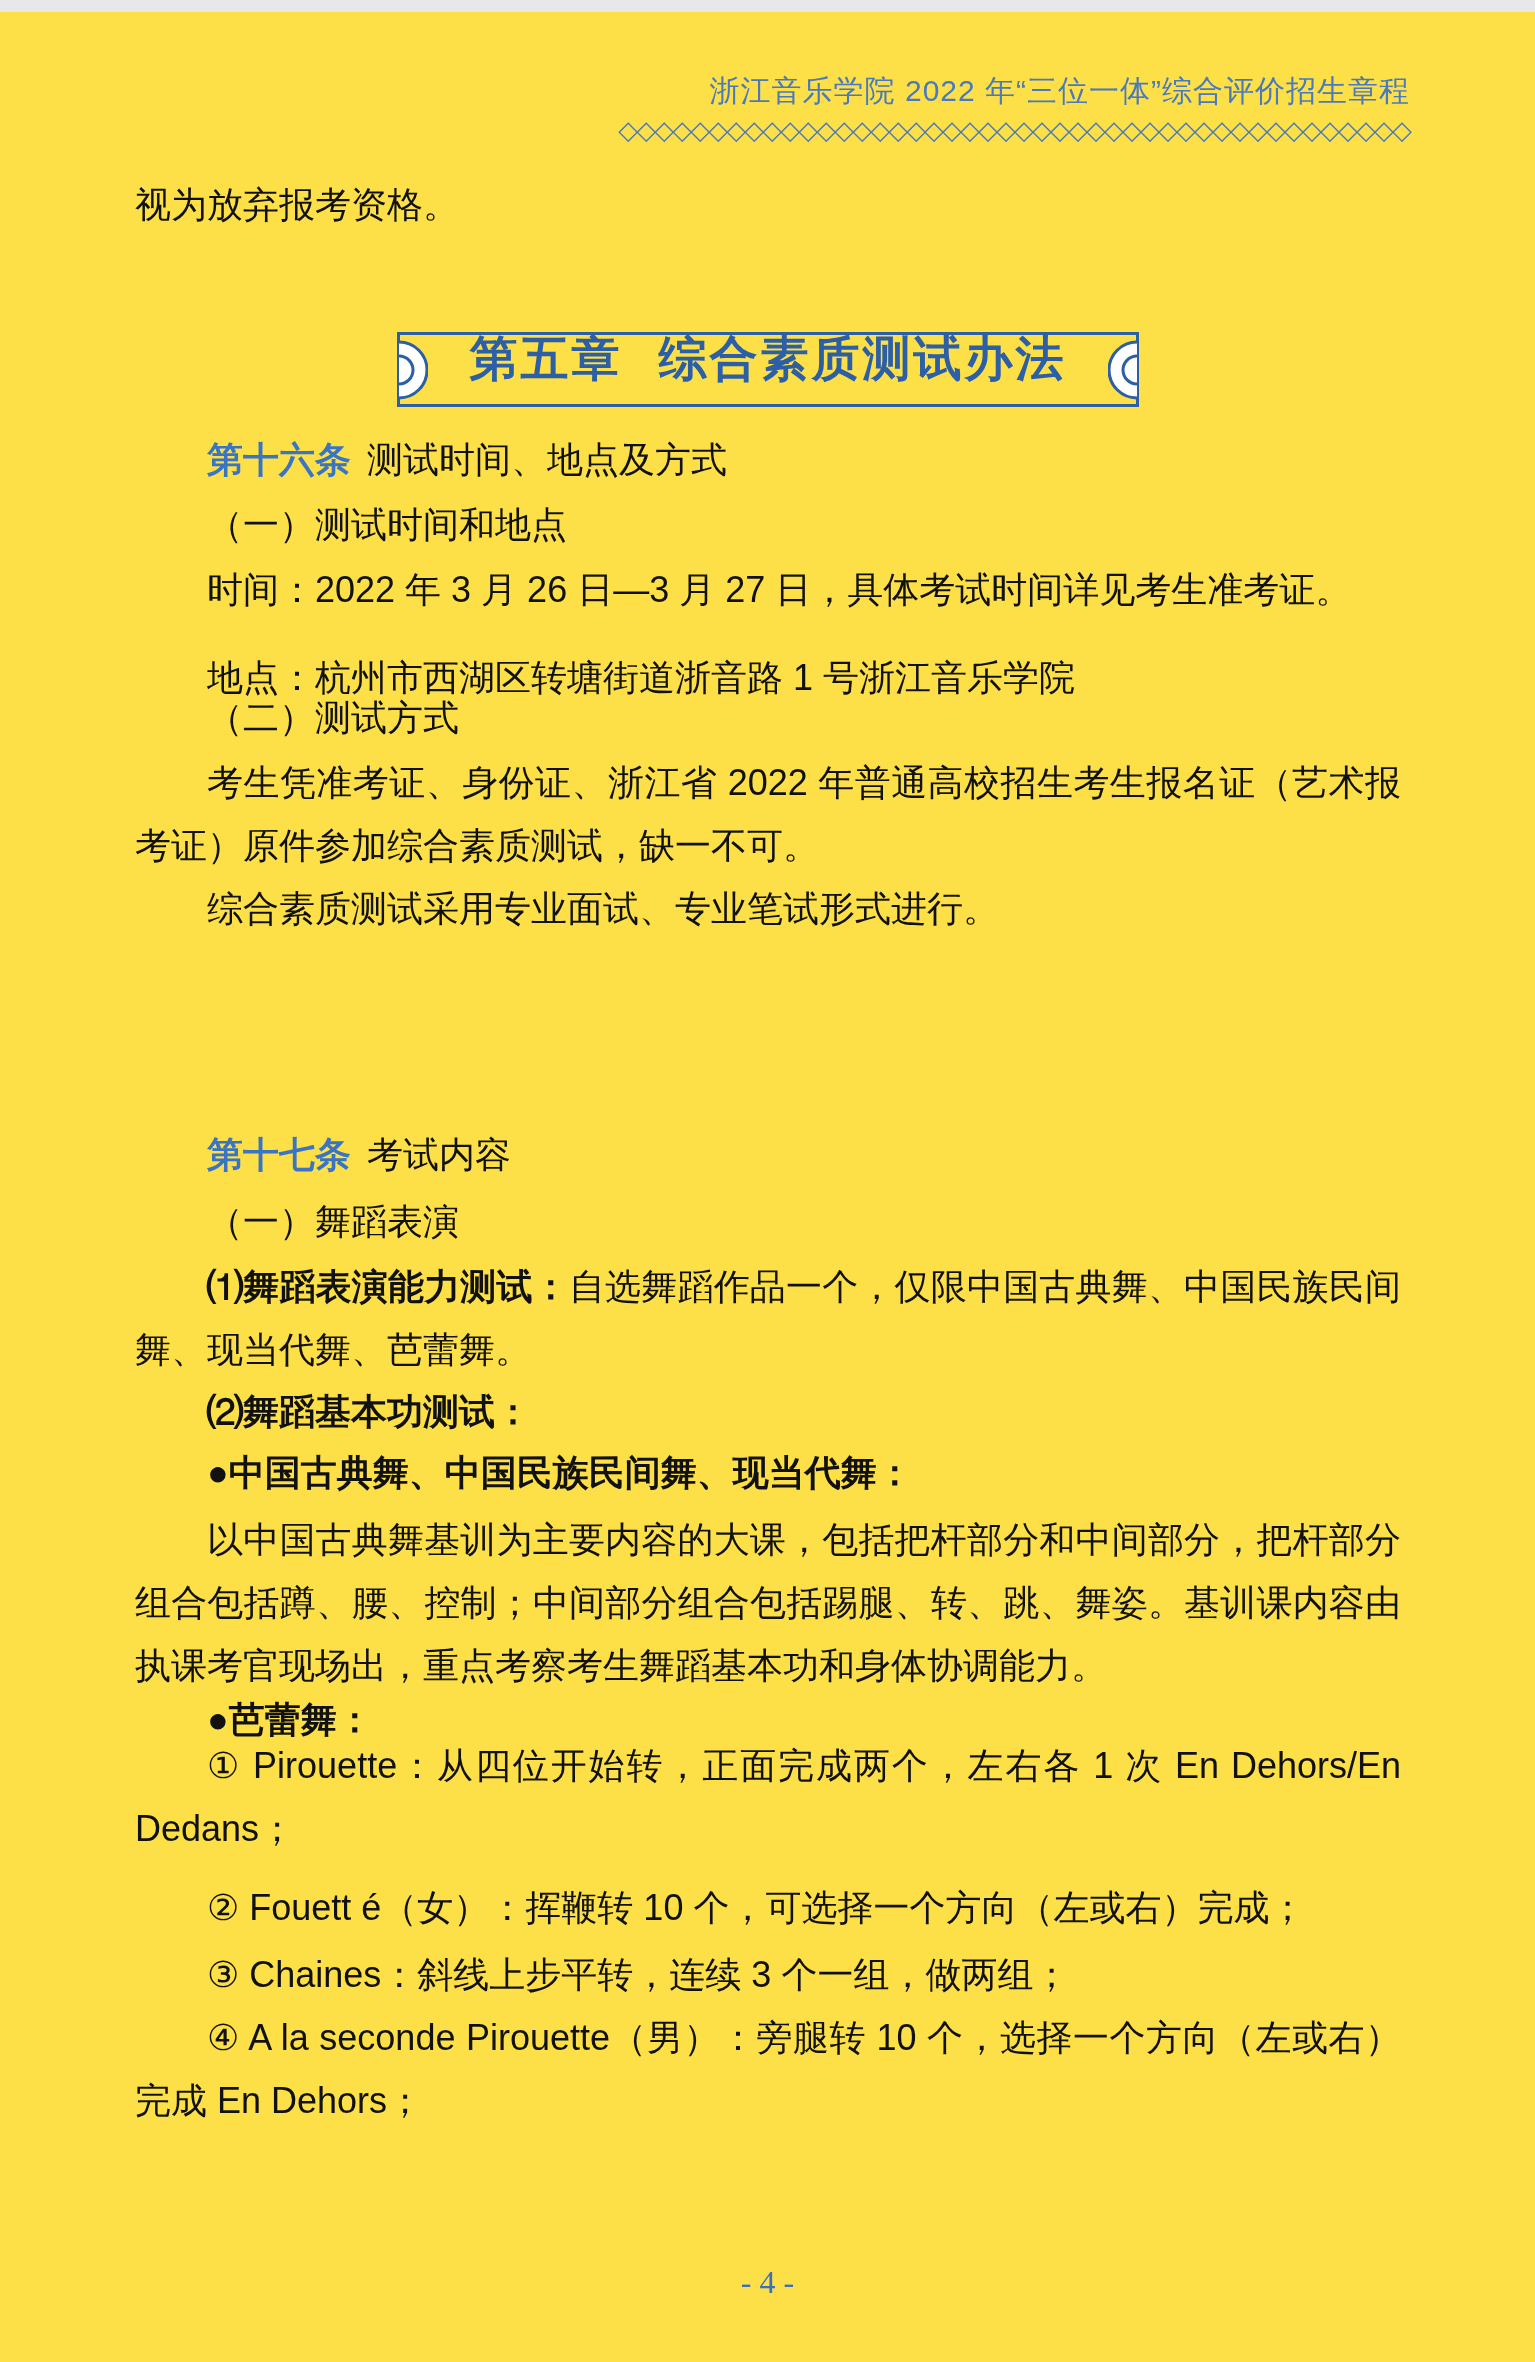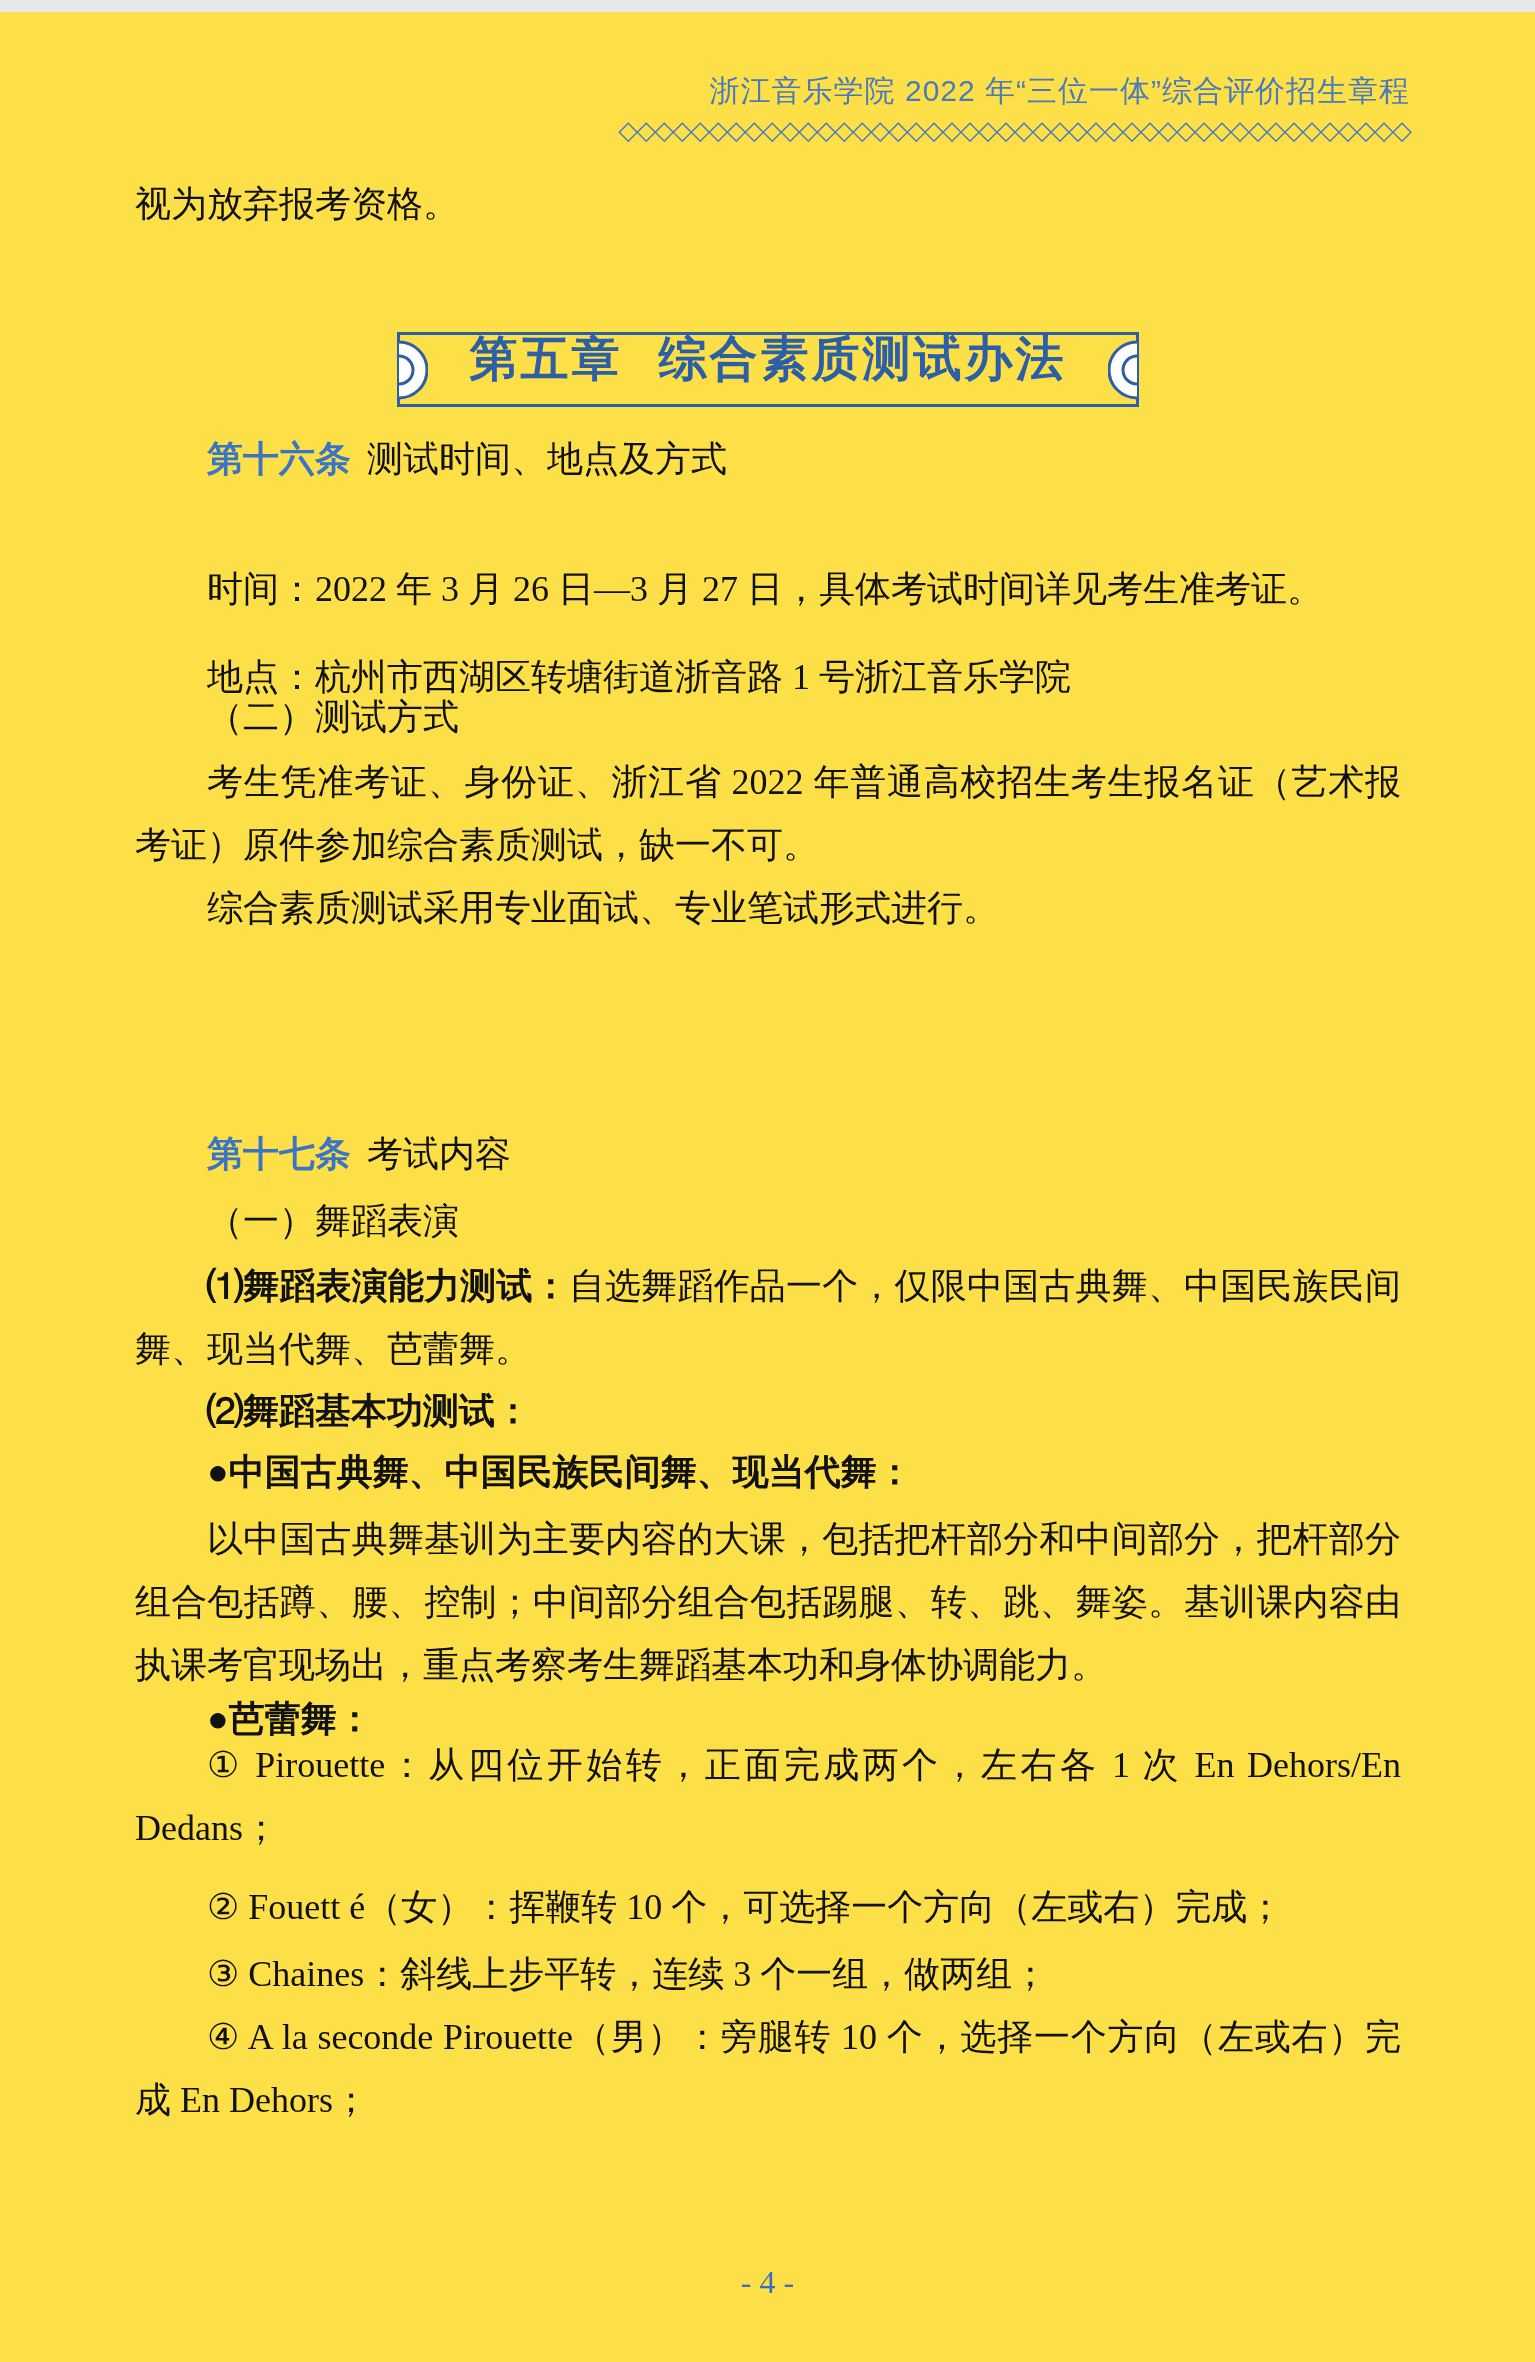--- a/index.html
+++ b/index.html
@@ -20,21 +20,20 @@
   }
   .header-decor{
     position:absolute;top:103px;left:135px;width:1275px;
     text-align:right;color:#4a7abd;font-size:26px;line-height:30px;
     letter-spacing:-2px;white-space:nowrap;
   }
   
   p.body{
     position:absolute;left:135px;width:1266px;margin:0;
     text-align:justify;
-    font-family:Liberation Serif, serif;
   }
   .indent{text-indent:72px;}
   .bold{font-weight:bold;}
   .art-num{color:#3a75c5;font-weight:bold;margin-right:16px;}
   
   .chapter-box{
     position:absolute;top:320px;left:397px;width:742px;height:75px;
     box-sizing:border-box;border:3px solid #2d5fa6;
     display:flex;align-items:flex-start;justify-content:center;
   }
@@ -71,20 +70,21 @@
     </svg>
     <svg class="orn orn-right" viewBox="0 0 32 62">
       <path d="M3 3 A 27 27 0 0 1 3 59" fill="#ffffff" stroke="#2d5fa6" stroke-width="3"></path>
       <path d="M3 17 A 13 13 0 0 1 3 45" fill="#ffffff" stroke="#2d5fa6" stroke-width="3"></path>
     </svg>
     <span class="chapter-title"><span>第五章</span><span class="chapter-name">综合素质测试办法</span></span>
   </div>
 
   <p class="body indent" style="top:416px"><span class="art-num">第十六条</span><span>测试时间、地点及方式</span></p>
 
+  <p class="body indent" style="top:481px">（一）测试时间和地点</p>
   <p class="body indent" style="top:546px">时间：2022 年 3 月 26 日—3 月 27 日，具体考试时间详见考生准考证。</p>
   <p class="body indent" style="top:634px">地点：杭州市西湖区转塘街道浙音路 1 号浙江音乐学院</p>
   <p class="body indent" style="top:674px">（二）测试方式</p>
   <p class="body indent" style="top:739px">考生凭准考证、身份证、浙江省 2022 年普通高校招生考生报名证（艺术报考证）原件参加综合素质测试，缺一不可。</p>
   <p class="body indent" style="top:865px">综合素质测试采用专业面试、专业笔试形式进行。</p>
 
   <p class="body indent" style="top:1111px"><span class="art-num">第十七条</span><span>考试内容</span></p>
 
   <p class="body indent" style="top:1178px">（一）舞蹈表演</p>
   <p class="body indent" style="top:1243px"><span class="bold">⑴舞蹈表演能力测试：</span><span>自选舞蹈作品一个，仅限中国古典舞、中国民族民间舞、现当代舞、芭蕾舞。</span></p>

